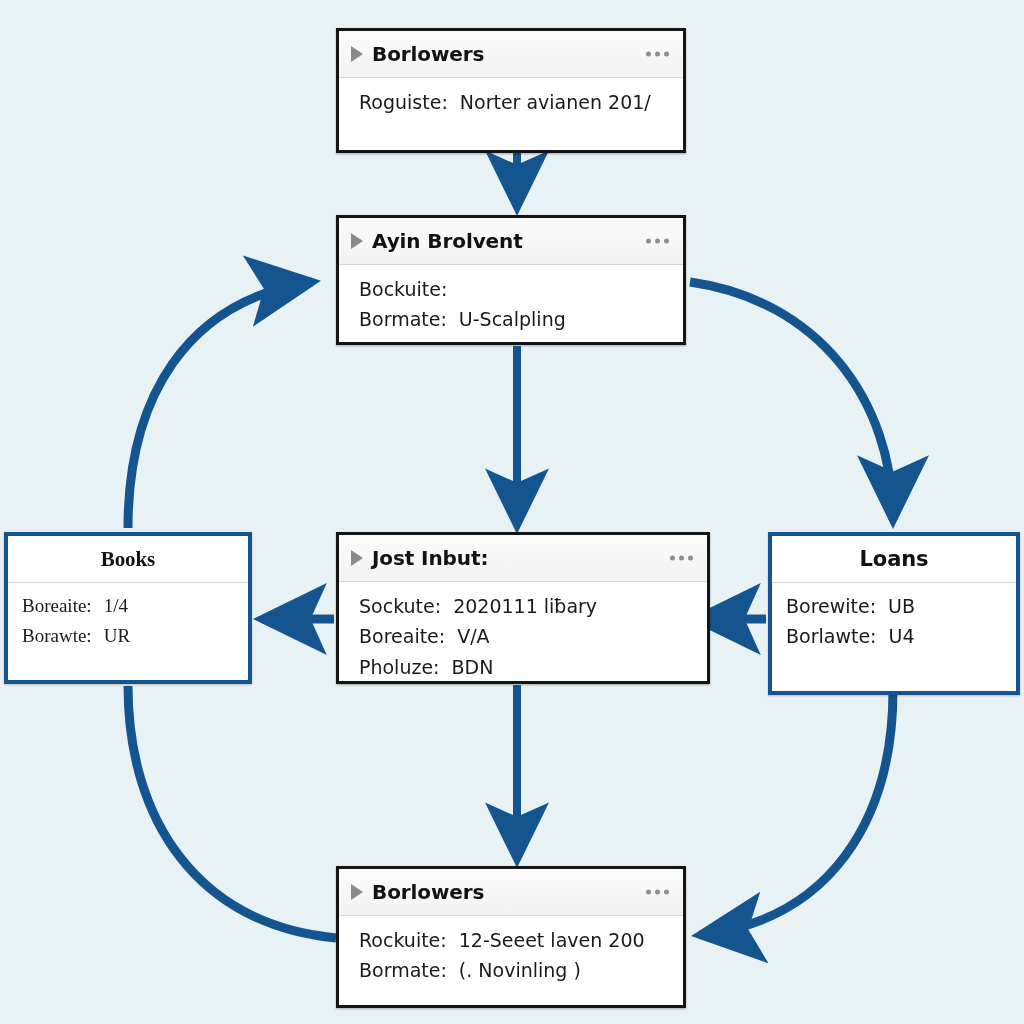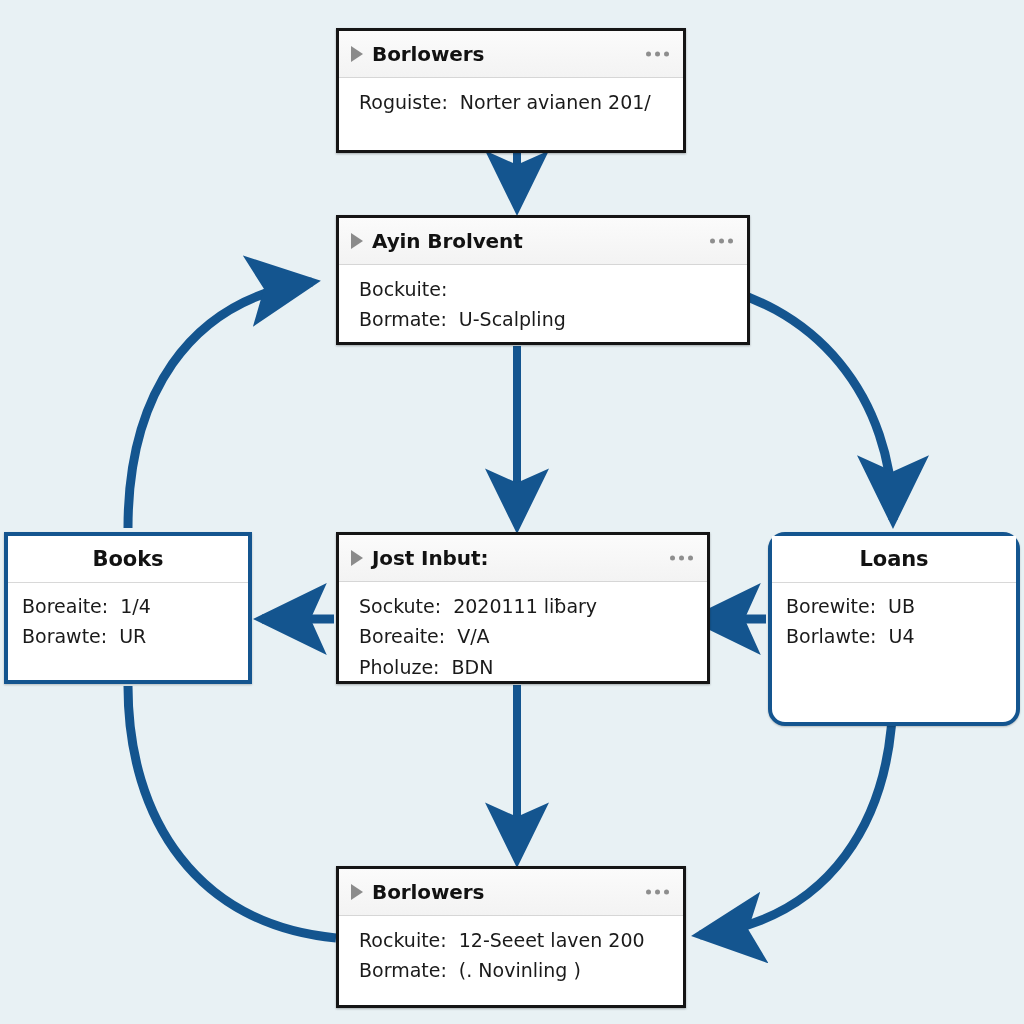--- a/index.html
+++ b/index.html
@@ -114,24 +114,24 @@
     color: #1a1a1a;
     white-space: nowrap;
     line-height: 1.28;
   }
   .node.blue .row { padding-left: 14px; }
   .row .rk { flex: none; }
   .row .rv { margin-left: 12px; }
 
   
   #node-borrowers-top   { left: 336px; top: 28px;  width: 350px; height: 125px; }
-  #node-ayin-brolvent   { left: 336px; top: 215px; width: 414px; height: 130px; }
+  #node-ayin-brolvent   { left: 336px; top: 215px; width: 350px; height: 130px; }
   #node-jost-inbut      { left: 336px; top: 532px; width: 374px; height: 152px; }
-  #node-books           { left: 4px;   top: 532px; width: 248px; height: 152px; }
-  #node-loans           { left: 768px; top: 532px; width: 252px; height: 194px; border-radius: 17px; }
+  #node-books           { left: 4px;   top: 532px; width: 248px; height: 152px; font-family: Liberation Serif, serif; }
+  #node-loans           { left: 768px; top: 532px; width: 252px; height: 163px; }
   #node-borrowers-bot   { left: 336px; top: 866px; width: 350px; height: 142px; }
 </style>
 </head>
 <body>
 
 <div id="canvas">
 
   <svg id="edge-layer" width="1024" height="1024" viewBox="0 0 1024 1024">
     <defs>
       <marker id="ah" markerWidth="10" markerHeight="10" refX="7.2" refY="4" orient="auto" markerUnits="strokeWidth">

